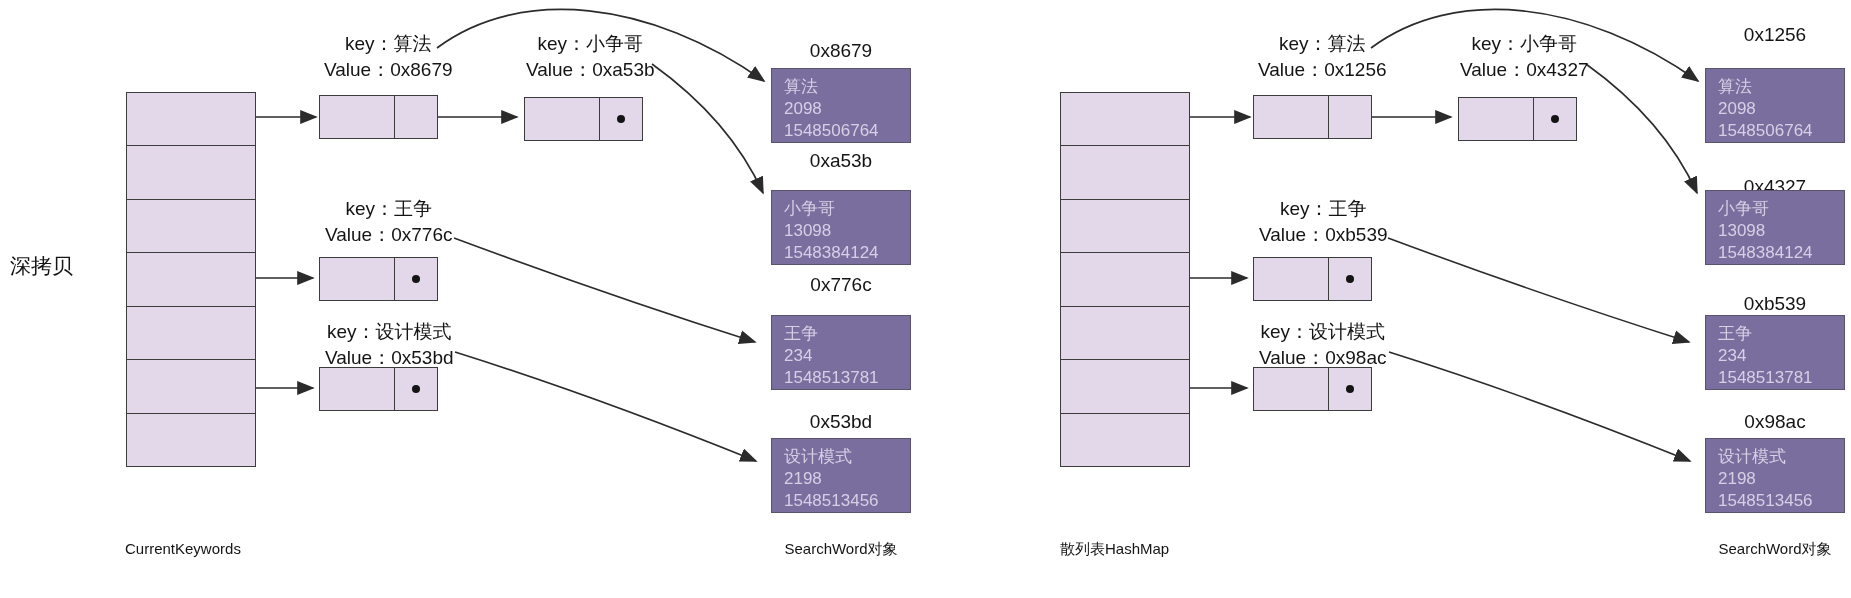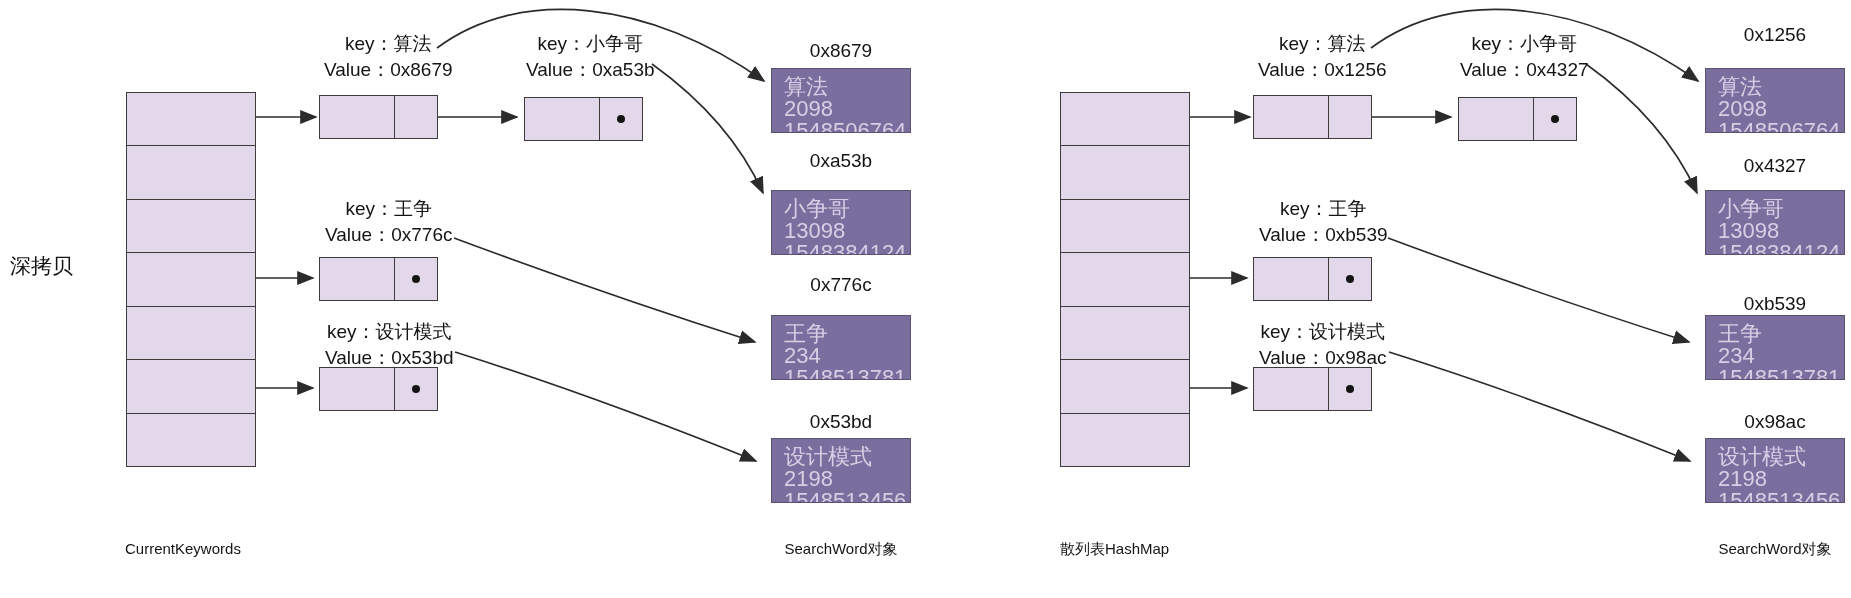--- a/index.html
+++ b/index.html
@@ -14,23 +14,23 @@
   .arr .cell{flex:1;border-bottom:1.6px solid var(--box_border,#3c3c3c);}
   .arr .cell:last-child{border-bottom:none;}
   .node{position:absolute;width:119px;height:44px;box-sizing:border-box;display:flex;
         border:1.6px solid var(--box_border,#3c3c3c);background:var(--light_fill,#e3d7ea);}
   .node .kpart{width:74px;border-right:1.6px solid var(--box_border,#3c3c3c);}
   .node .npart{flex:1;display:flex;align-items:center;justify-content:center;}
   .dot{width:8px;height:8px;border-radius:50%;background:#141414;}
   .kv{position:absolute;font-size:19px;line-height:26px;color:var(--text,#141414);white-space:nowrap;text-align:center;}
   .addr{position:absolute;left:771px;width:140px;text-align:center;font-size:19px;
         color:var(--text,#141414);white-space:nowrap;}
-  .obj{position:absolute;left:771px;width:140px;height:65px;box-sizing:border-box;
+  .obj{position:absolute;left:771px;width:140px;height:75px;box-sizing:border-box;
        background:var(--object_fill,#7a6e9e);border:1.6px solid var(--object_border,#59536e);
-       color:var(--object_text,#d8cfe6);font-size:22px;line-height:22px;padding:7px 0 8px 12px;
+       color:var(--object_text,#d8cfe6);font-size:17px;line-height:22px;padding:7px 0 8px 12px;
        white-space:nowrap;overflow:hidden;}
   .cap{position:absolute;top:540px;font-size:15px;color:var(--text,#141414);white-space:nowrap;}
   .cap.right{left:771px;width:140px;text-align:center;}
   .side{position:absolute;left:10px;top:252px;font-size:21px;color:var(--text,#141414);white-space:nowrap;}
 </style>
 </head>
 <body>
 
 <div class="canvas">
 
@@ -200,21 +200,21 @@
           <span class="dot"></span>
         </div>
     </div>
 
     <div class="addr" style="top:24px">0x1256</div>
     <div class="obj" style="top:68px">
       <div>算法</div>
       <div>2098</div>
       <div>1548506764</div>
     </div>
-    <div class="addr" style="top:155px">0x4327</div>
+    <div class="addr" style="top:176px">0x4327</div>
     <div class="obj" style="top:190px">
       <div>小争哥</div>
       <div>13098</div>
       <div>1548384124</div>
     </div>
     <div class="addr" style="top:293px">0xb539</div>
     <div class="obj" style="top:315px">
       <div>王争</div>
       <div>234</div>
       <div>1548513781</div>

